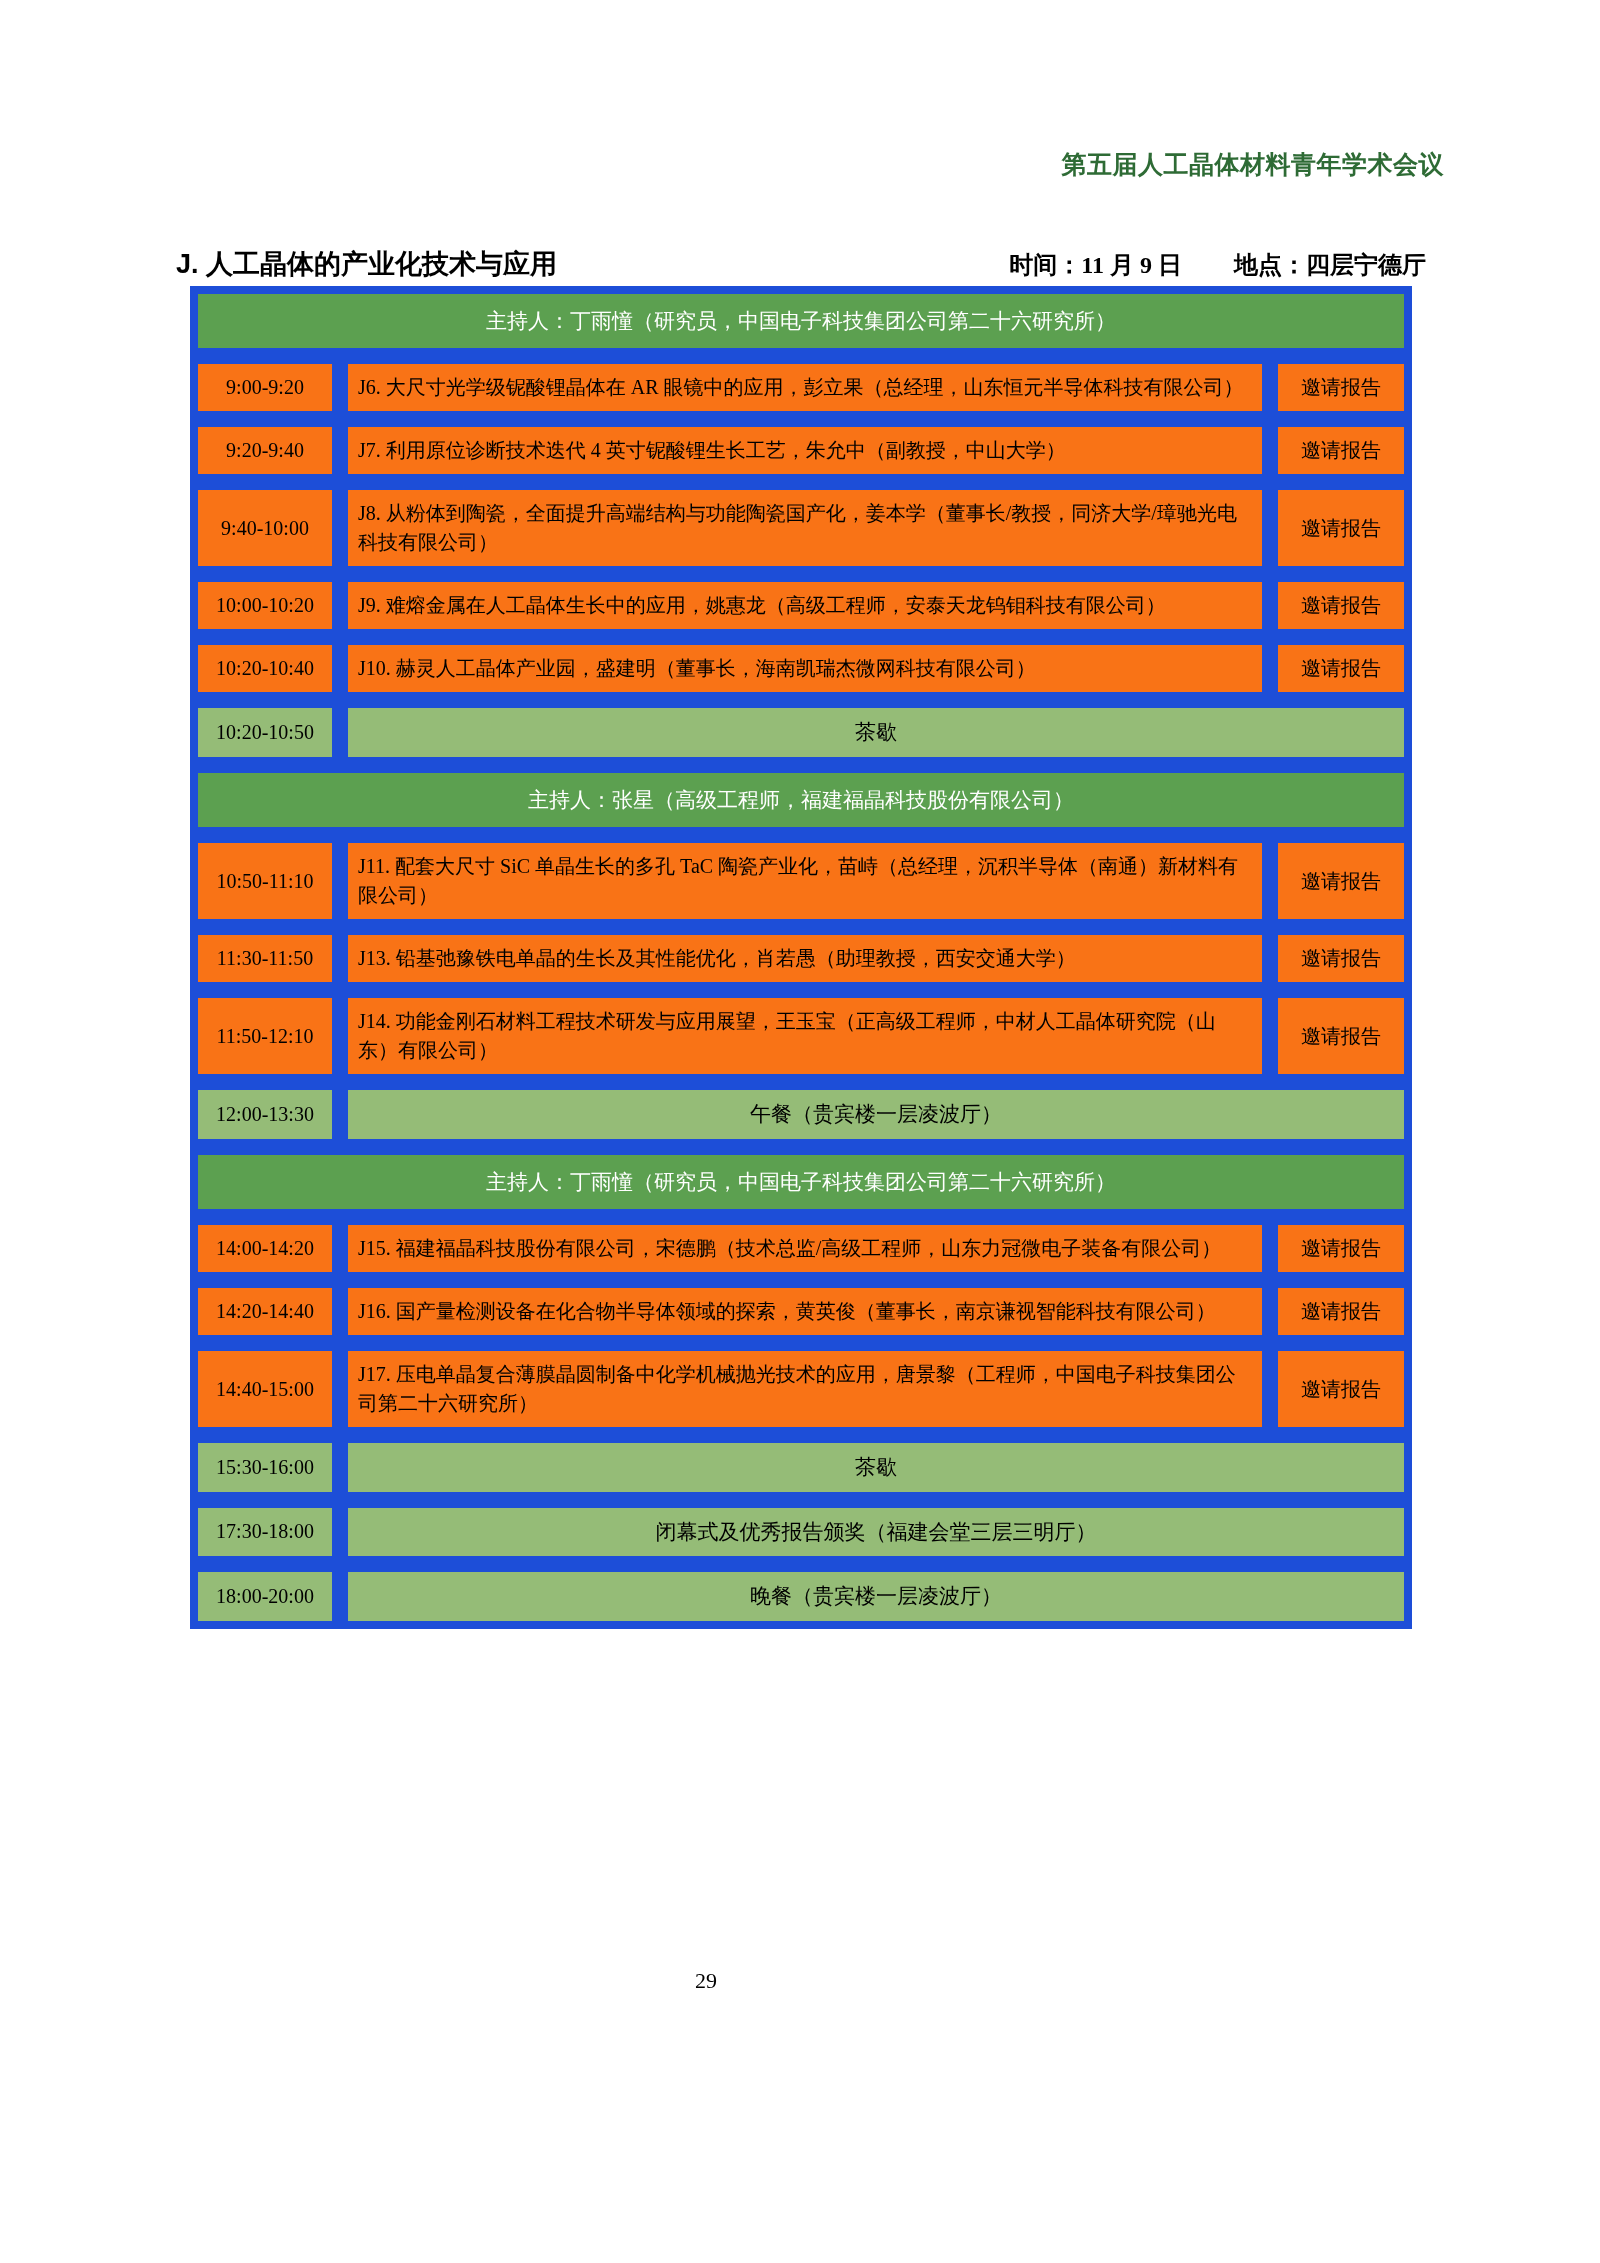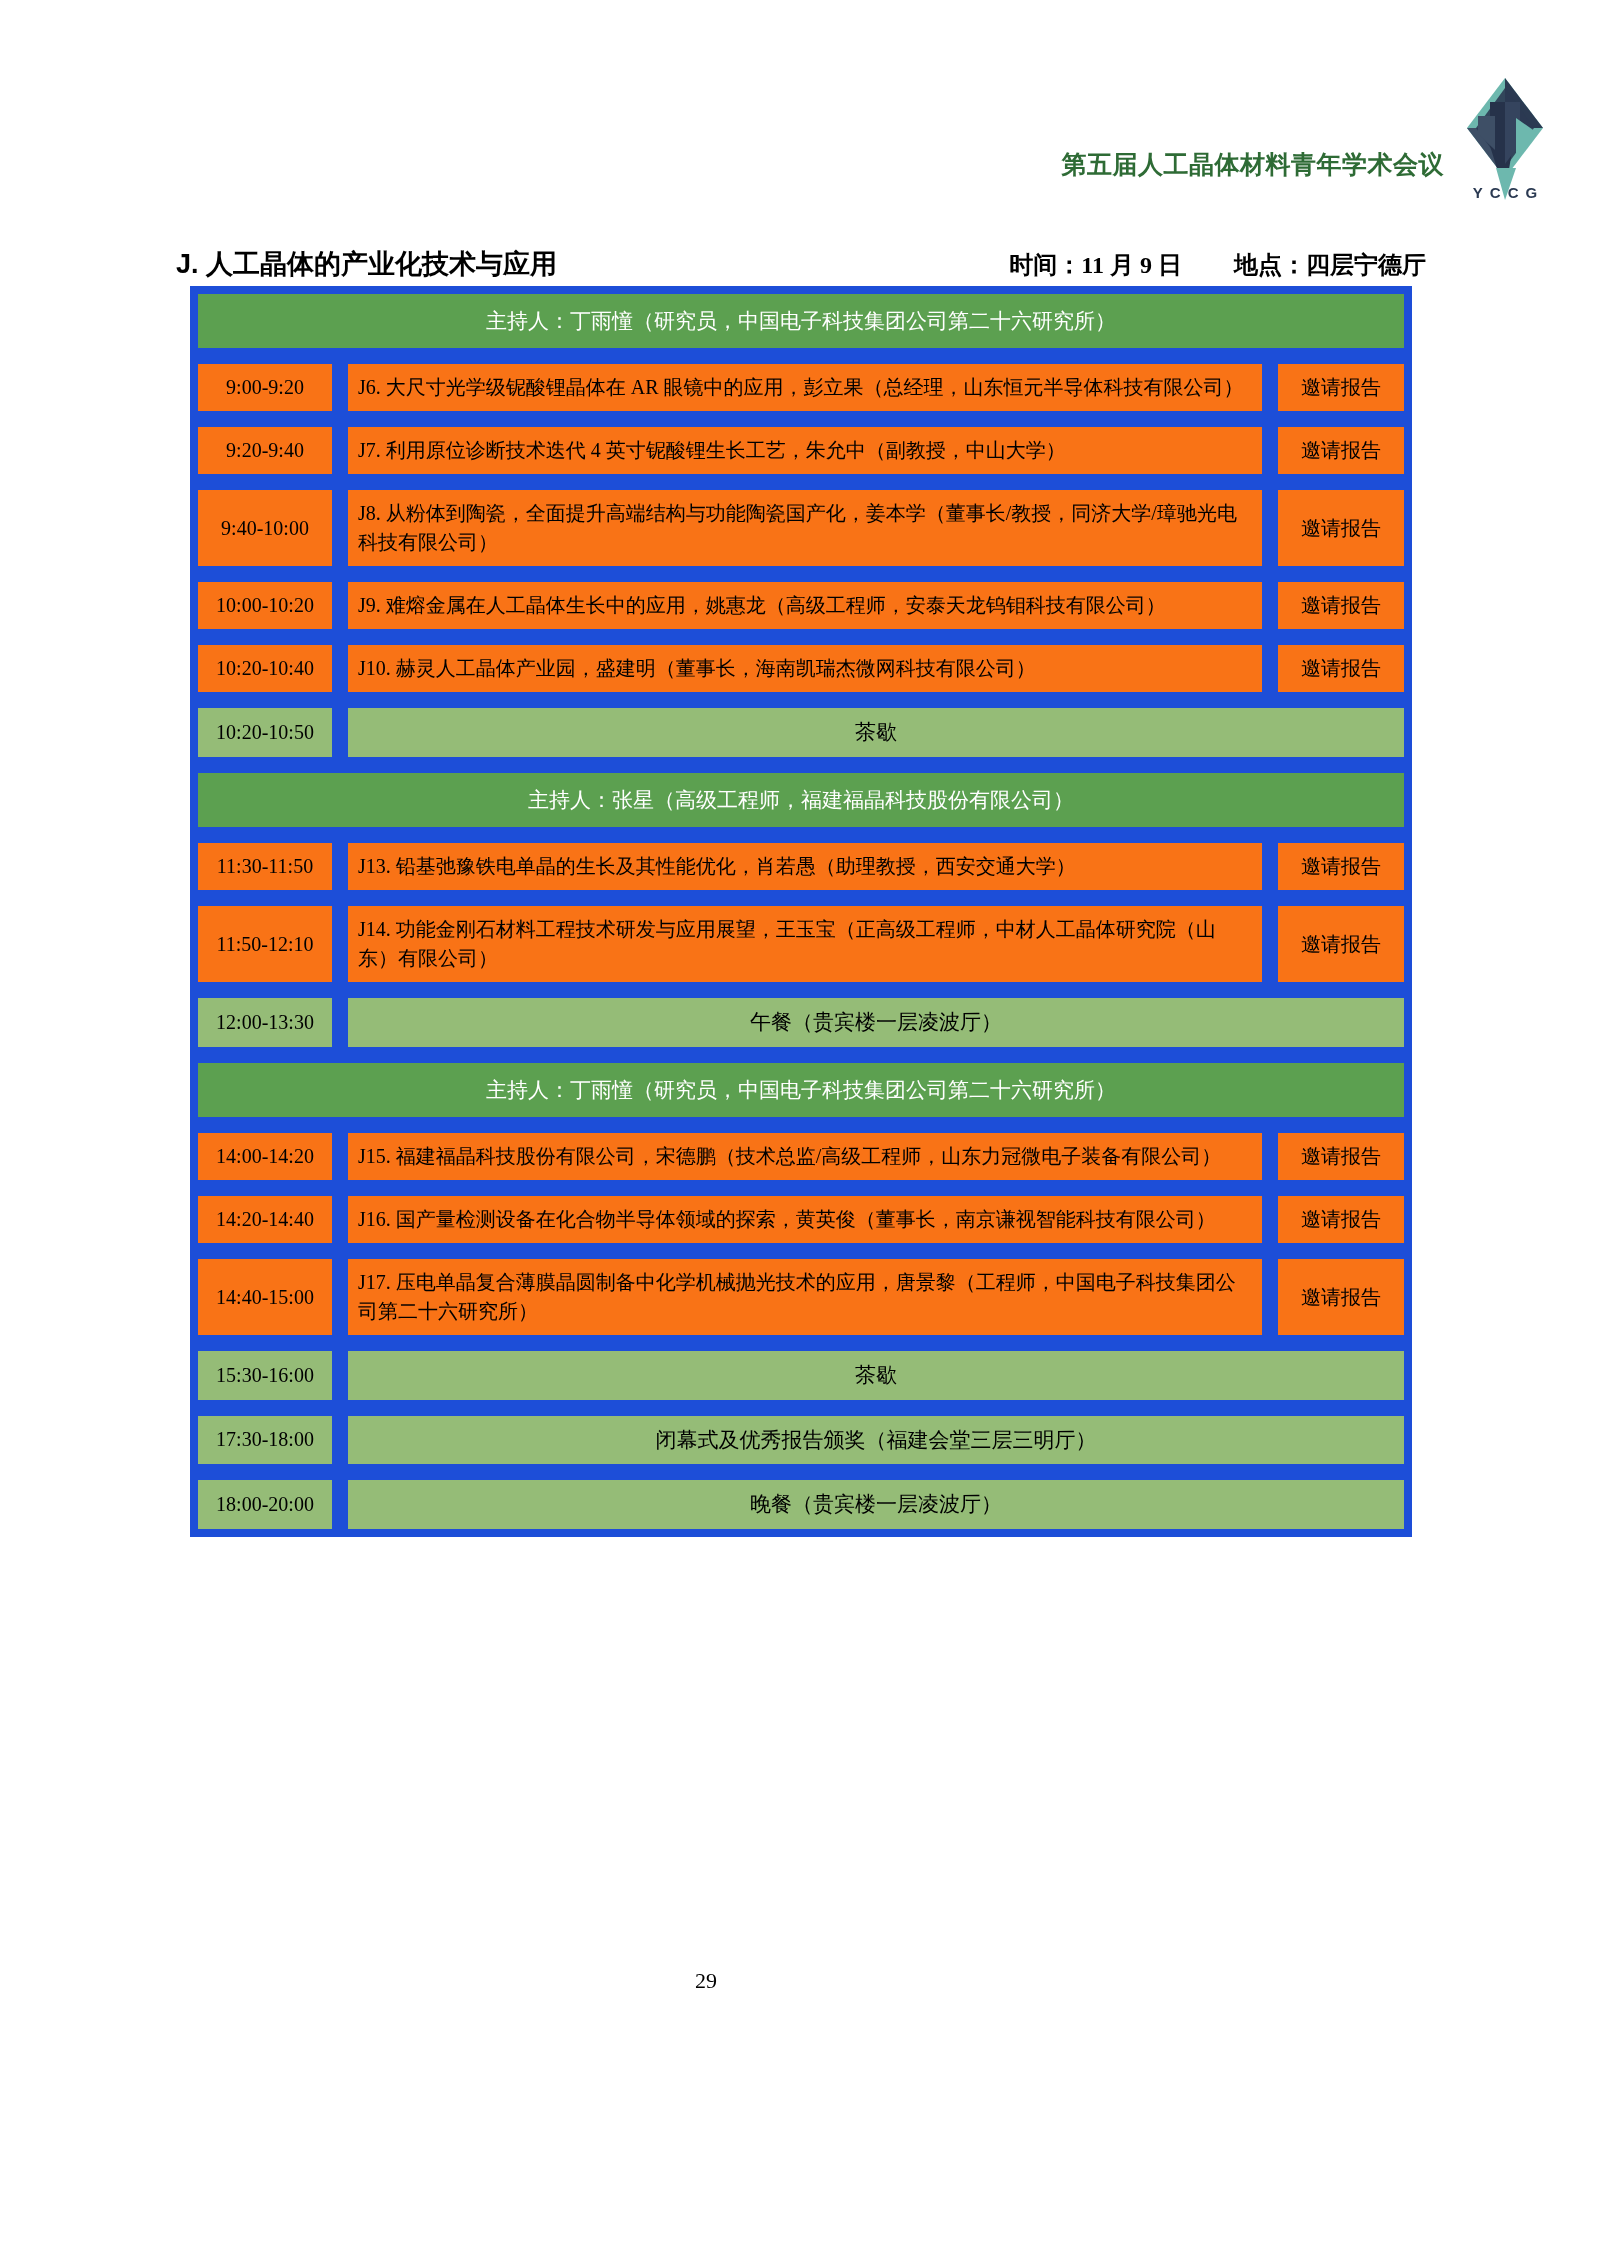--- a/index.html
+++ b/index.html
@@ -159,34 +159,20 @@
     color: #000;
   }
 </style>
 </head>
 <body>
 
 <div class="page">
 
   <div class="header">
     <div class="header-title">第五届人工晶体材料青年学术会议</div>
-    <div class="logo">
-      <svg width="110" height="150" viewBox="0 0 110 150">
-        <polygon points="55,6 93,56 55,106 17,56" fill="#6DB8AE"></polygon>
-        <polygon points="55,6 93,56 55,56" fill="#2B3A52"></polygon>
-        <polygon points="17,56 55,56 55,106" fill="#3E4F66"></polygon>
-        <polygon points="55,16 84,56 55,96 26,56" fill="#2B3A52" opacity="0.9"></polygon>
-        <polygon points="40,30 70,30 55,122 40,74" fill="#26324A"></polygon>
-        <polygon points="55,30 70,30 70,72 55,92" fill="#35445E"></polygon>
-        <polygon points="28,44 45,44 45,78 28,62" fill="#3E4F66"></polygon>
-        <polygon points="66,46 86,60 66,86 66,60" fill="#6DB8AE"></polygon>
-        <polygon points="46,96 66,96 55,128" fill="#6DB8AE"></polygon>
-      </svg>
-      <div class="logo-text">YCCG</div>
-    </div>
   </div>
 
   <div class="section-line">
     <div class="section-title">J. 人工晶体的产业化技术与应用</div>
     <div class="section-meta">
       <span class="meta-time">时间：11 月 9 日</span>
       <span class="meta-place">地点：四层宁德厅</span>
     </div>
   </div>
 
@@ -226,20 +212,25 @@
           <td class="cell-type">邀请报告</td>
         </tr>
         <tr class="row-break">
           <td class="cell-time">10:20-10:50</td>
           <td class="cell-span" colspan="2">茶歇</td>
         </tr>
         <tr class="row-chair">
           <td colspan="3">主持人：张星（高级工程师，福建福晶科技股份有限公司）</td>
         </tr>
         <tr class="row-item">
+          <td class="cell-time">10:50-11:10</td>
+          <td class="cell-topic">J11. 配套大尺寸 SiC 单晶生长的多孔 TaC 陶瓷产业化，苗峙（总经理，沉积半导体（南通）新材料有限公司）</td>
+          <td class="cell-type">邀请报告</td>
+        </tr>
+        <tr class="row-item">
           <td class="cell-time">11:30-11:50</td>
           <td class="cell-topic">J13. 铅基弛豫铁电单晶的生长及其性能优化，肖若愚（助理教授，西安交通大学）</td>
           <td class="cell-type">邀请报告</td>
         </tr>
         <tr class="row-item">
           <td class="cell-time">11:50-12:10</td>
           <td class="cell-topic">J14. 功能金刚石材料工程技术研发与应用展望，王玉宝（正高级工程师，中材人工晶体研究院（山东）有限公司）</td>
           <td class="cell-type">邀请报告</td>
         </tr>
         <tr class="row-break">

